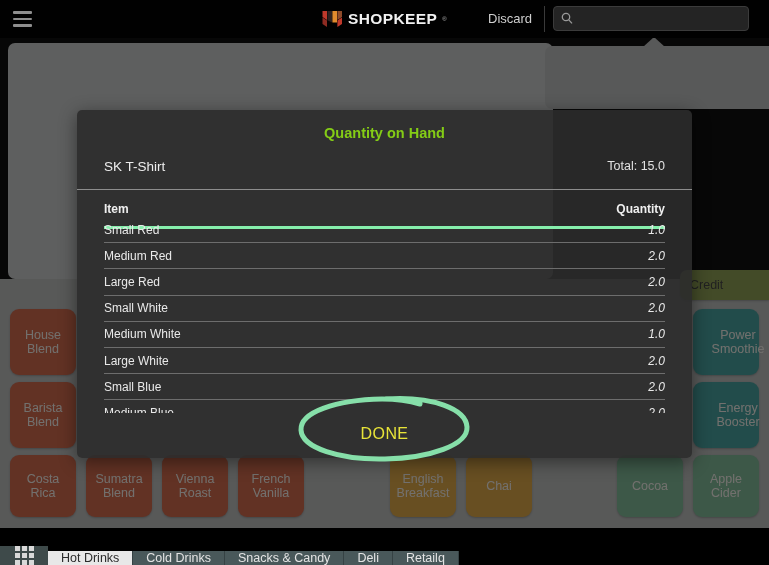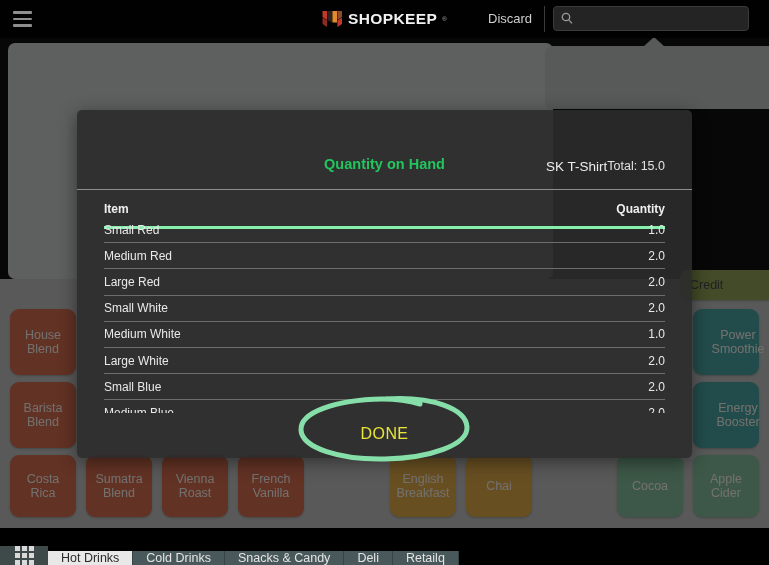--- a/index.html
+++ b/index.html
@@ -131,26 +131,26 @@
     width: 615px; height: 348px;
     background: rgba(44,44,44,0.91);
     border-radius: 5px;
     overflow: hidden;
     z-index: 30;
     box-shadow: 0 4px 18px rgba(0,0,0,0.45);
   }
   .modal-title {
     position: absolute; left: 0; top: 15px; width: 100%;
     text-align: center;
-    color: #22c55e; font-size: 14.5px; font-weight: bold; margin-top: 31px;
+    color: #84cc16; font-size: 14.5px; font-weight: bold;
   }
   .modal-sub {
     position: absolute; left: 27px; top: 45px;
     width: 561px; height: 22px;
-    display: flex; align-items: center; justify-content: flex-end;
+    display: flex; align-items: center; justify-content: space-between;
   }
   .modal-sub .name { color: #ededed; font-size: 13.5px; }
   .modal-sub .total { color: #e2e2e2; font-size: 12.5px; }
   .modal-divider {
     position: absolute; left: 0; top: 79px; width: 100%;
     height: 1px; background: #8d8d8d;
   }
   .table-head {
     position: absolute; left: 27px; top: 81px;
     width: 561px; height: 38px;
@@ -163,21 +163,21 @@
     width: 561px; height: 196px;
     overflow: hidden;
   }
   .row {
     height: 26.2px;
     display: flex; align-items: center; justify-content: space-between;
     border-bottom: 1px solid #6d6d6d;
     cursor: pointer;
   }
   .row .label { color: #e9e9e9; font-size: 12px; }
-  .row .qty   { color: #e9e9e9; font-size: 12px; }
+  .row .qty   { color: #e9e9e9; font-size: 12px; font-style: italic; }
   .done-bar {
     position: absolute; left: 0; bottom: 0;
     width: 100%; height: 48px;
     display: flex; align-items: center; justify-content: center;
     cursor: pointer;
   }
   .done-bar span {
     color: #e8e438; font-size: 16px; letter-spacing: 0.4px;
   }
 

